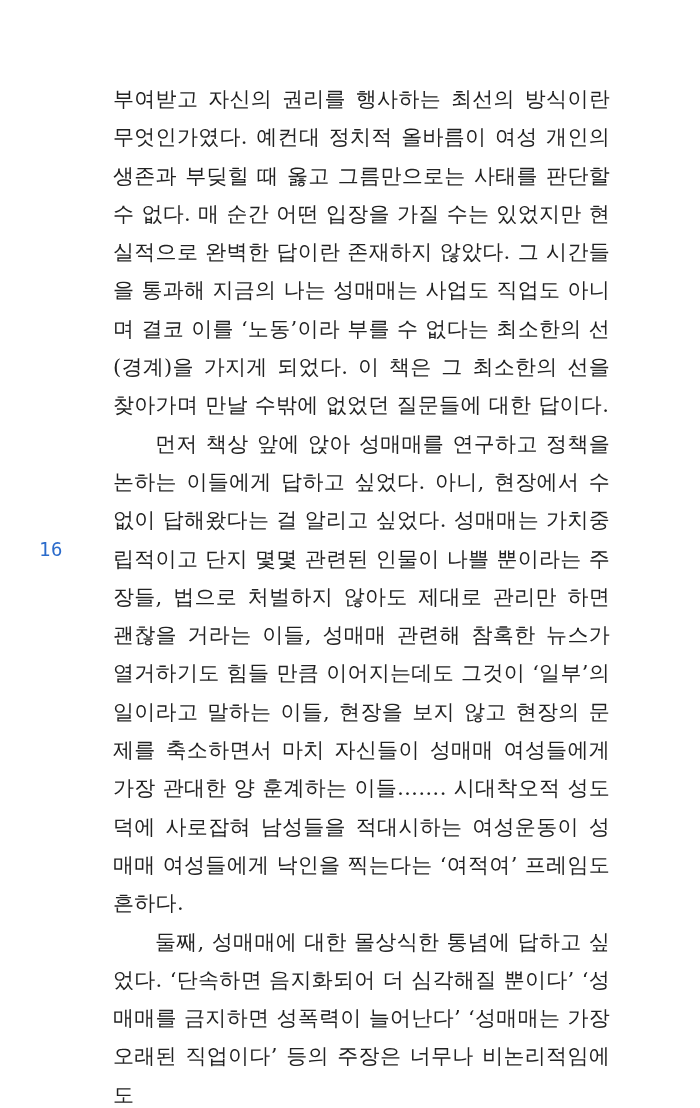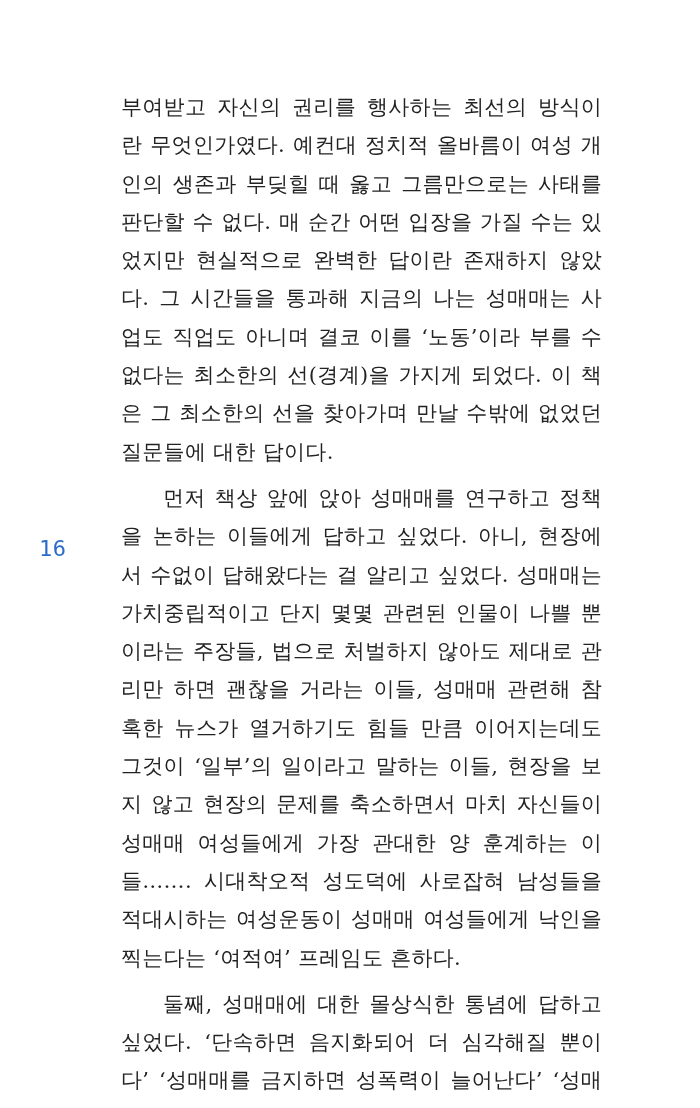--- a/index.html
+++ b/index.html
@@ -13,39 +13,39 @@
     height: 1108px;
     background: #ffffff;
     overflow: hidden;
     font-family: "DejaVu Serif", "Liberation Serif", serif;
   }
   .page-number {
     position: absolute;
     left: 39px;
     top: 538px;
     font-family: "DejaVu Sans Mono", "Liberation Mono", monospace;
-    font-size: 22px;
+    font-size: 19px;
     line-height: 22px;
     color: #2b6bcb;
     letter-spacing: 0.5px;
   }
   .text-block {
     position: absolute;
     left: 113px;
     top: 80px;
     width: 497px;
     font-size: 21px;
     line-height: 38.3px;
     color: #222222;
     text-align: justify;
     word-break: break-all;
     letter-spacing: 0.3px;
   }
   .para {
-    margin: 8px;
+    margin: 0;
     padding: 0;
     text-indent: 0;
   }
   .para.indented {
     text-indent: 2em;
   }
 </style>
 </head>
 <body>
 

